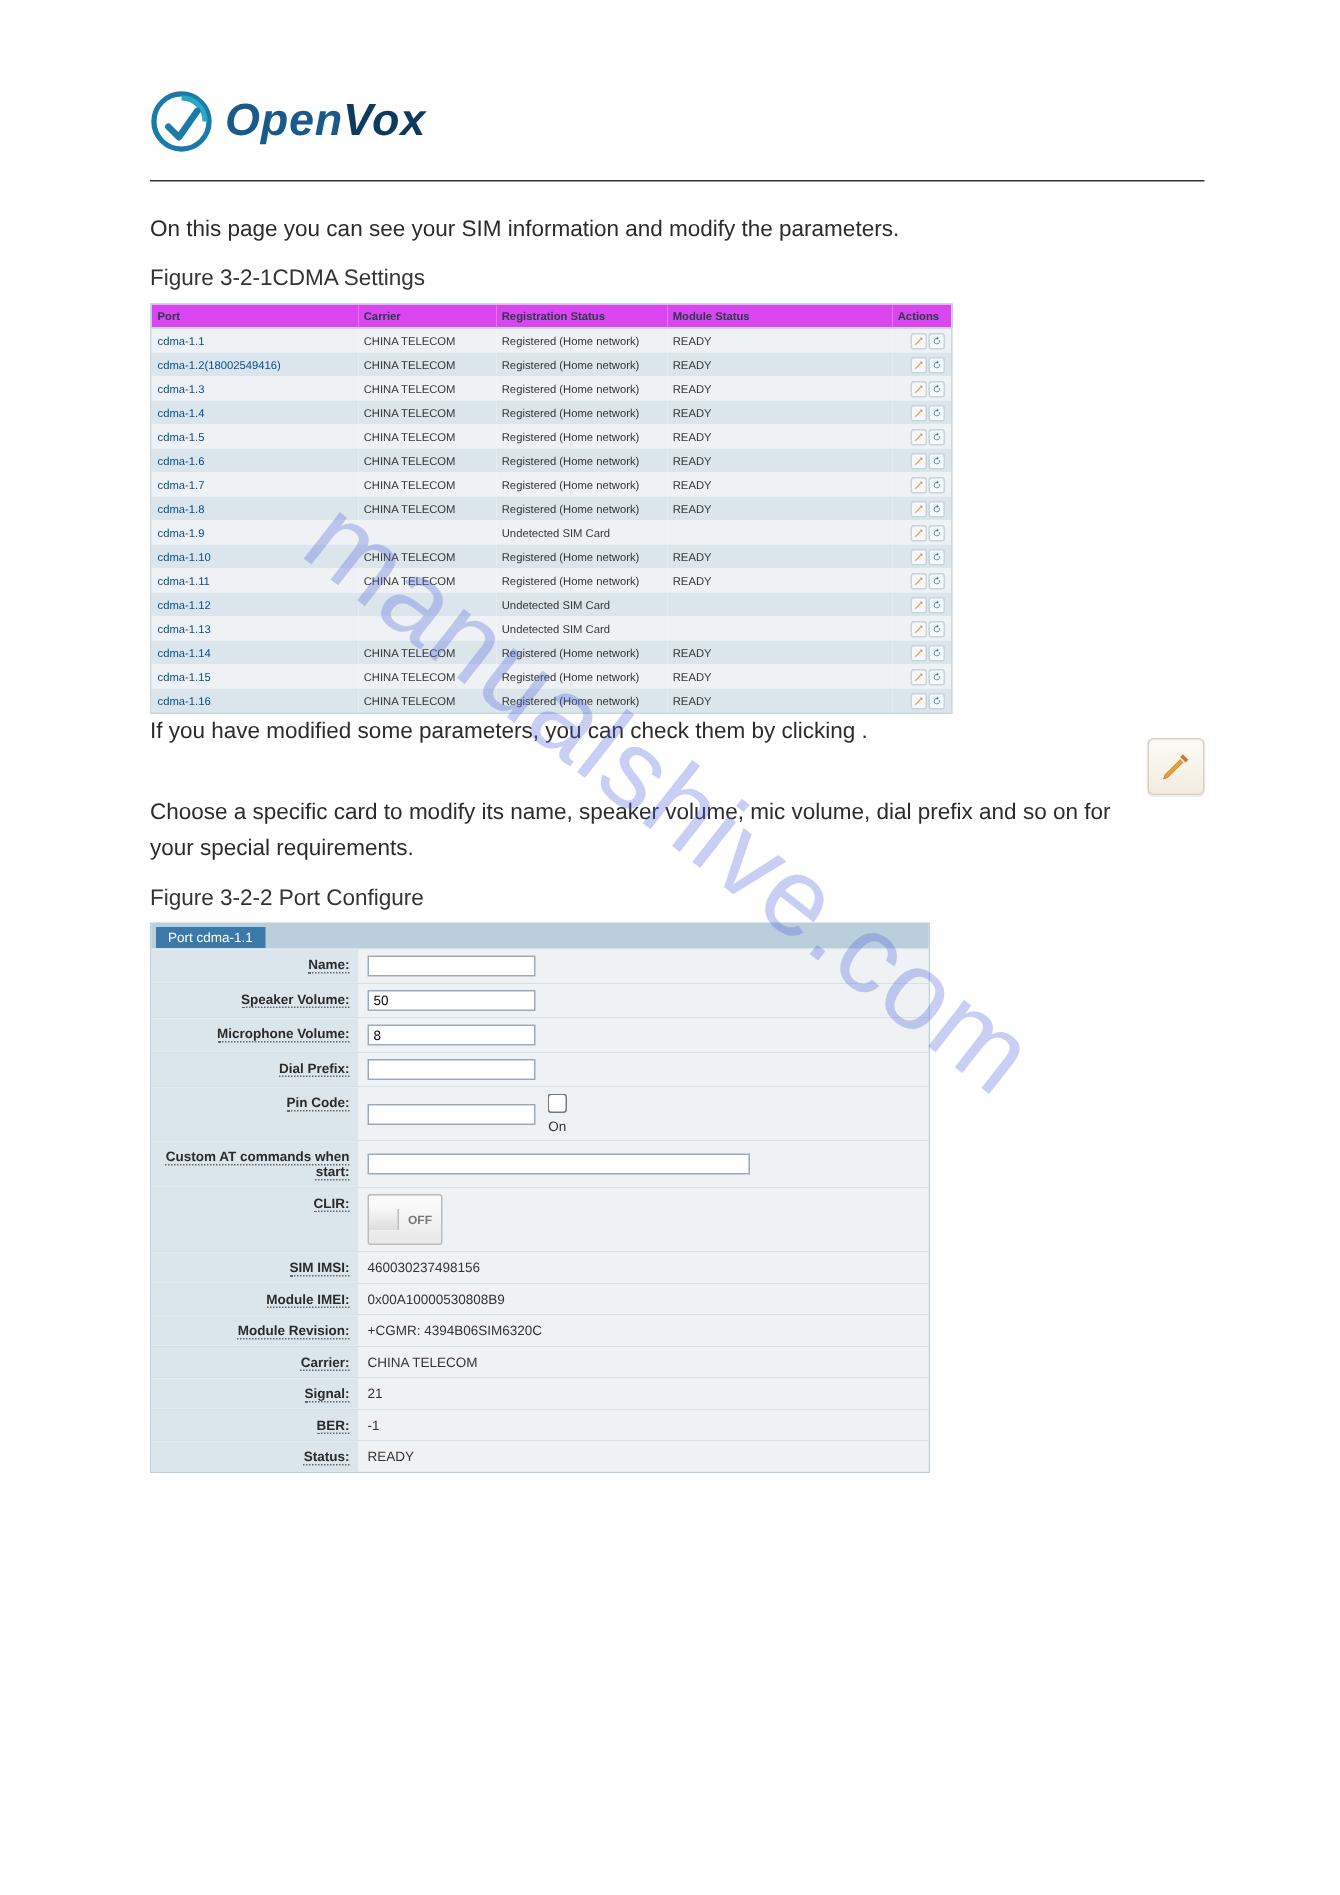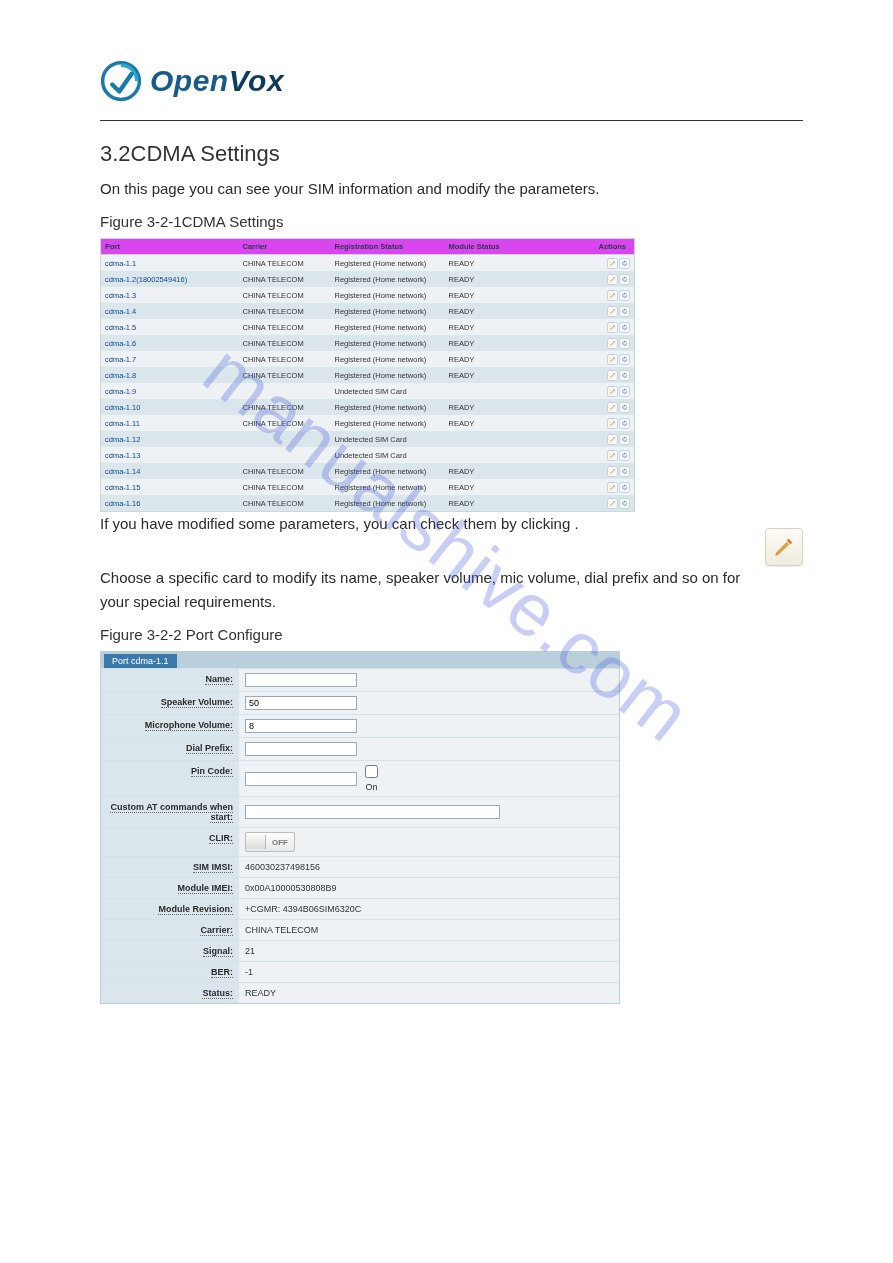--- a/index.html
+++ b/index.html
@@ -151,21 +151,21 @@
     border: 1px solid #9ab;
     font-size: 9px;
     padding: 4px 3px;
     background: #fff;
   }
   .panel-value input.wide { width: 255px; }
   .panel-value label { display: flex; align-items: center; gap: 4px; flex-direction: column; }
   .toggle-off {
     display: inline-flex;
     align-items: center;
-    width: 50px; height: 20px;
+    width: 50px; height: 34px;
     border: 1px solid #bbb;
     border-radius: 2px;
     background: linear-gradient(#fdfdfd,#e8e8e8);
     font-size: 8px;
     font-weight: 700;
     color: #777;
   }
   .toggle-off .knob {
     width: 20px; height: 14px;
     background: linear-gradient(#f7f7f7,#ddd);
@@ -199,21 +199,20 @@
       <circle cx="24" cy="24" r="21" fill="none" stroke="#1a7aa8" stroke-width="4"></circle>
       <path d="M24 6 A18 18 0 0 1 42 24" fill="none" stroke="#2aa8c8" stroke-width="4"></path>
       <path d="M14 28 L22 36 L36 16" fill="none" stroke="#1a7aa8" stroke-width="5" stroke-linecap="round" stroke-linejoin="round"></path>
     </svg>
     <span class="logo-text">
       <span>Open</span><span class="vox">Vox</span>
     </span>
   </div>
 
   <div style="margin-top:-180px;">
-    <div class="heading-3">3.2CDMA Settings</div>
     <p class="body-text">On this page you can see your SIM information and modify the parameters.</p>
     <p class="fig-caption">Figure 3-2-1CDMA Settings</p>
   </div>
 
   <table class="status-table">
     <thead>
       <tr>
         <th style="width:138px">Port</th>
         <th style="width:92px">Carrier</th>
         <th style="width:114px">Registration Status</th>

